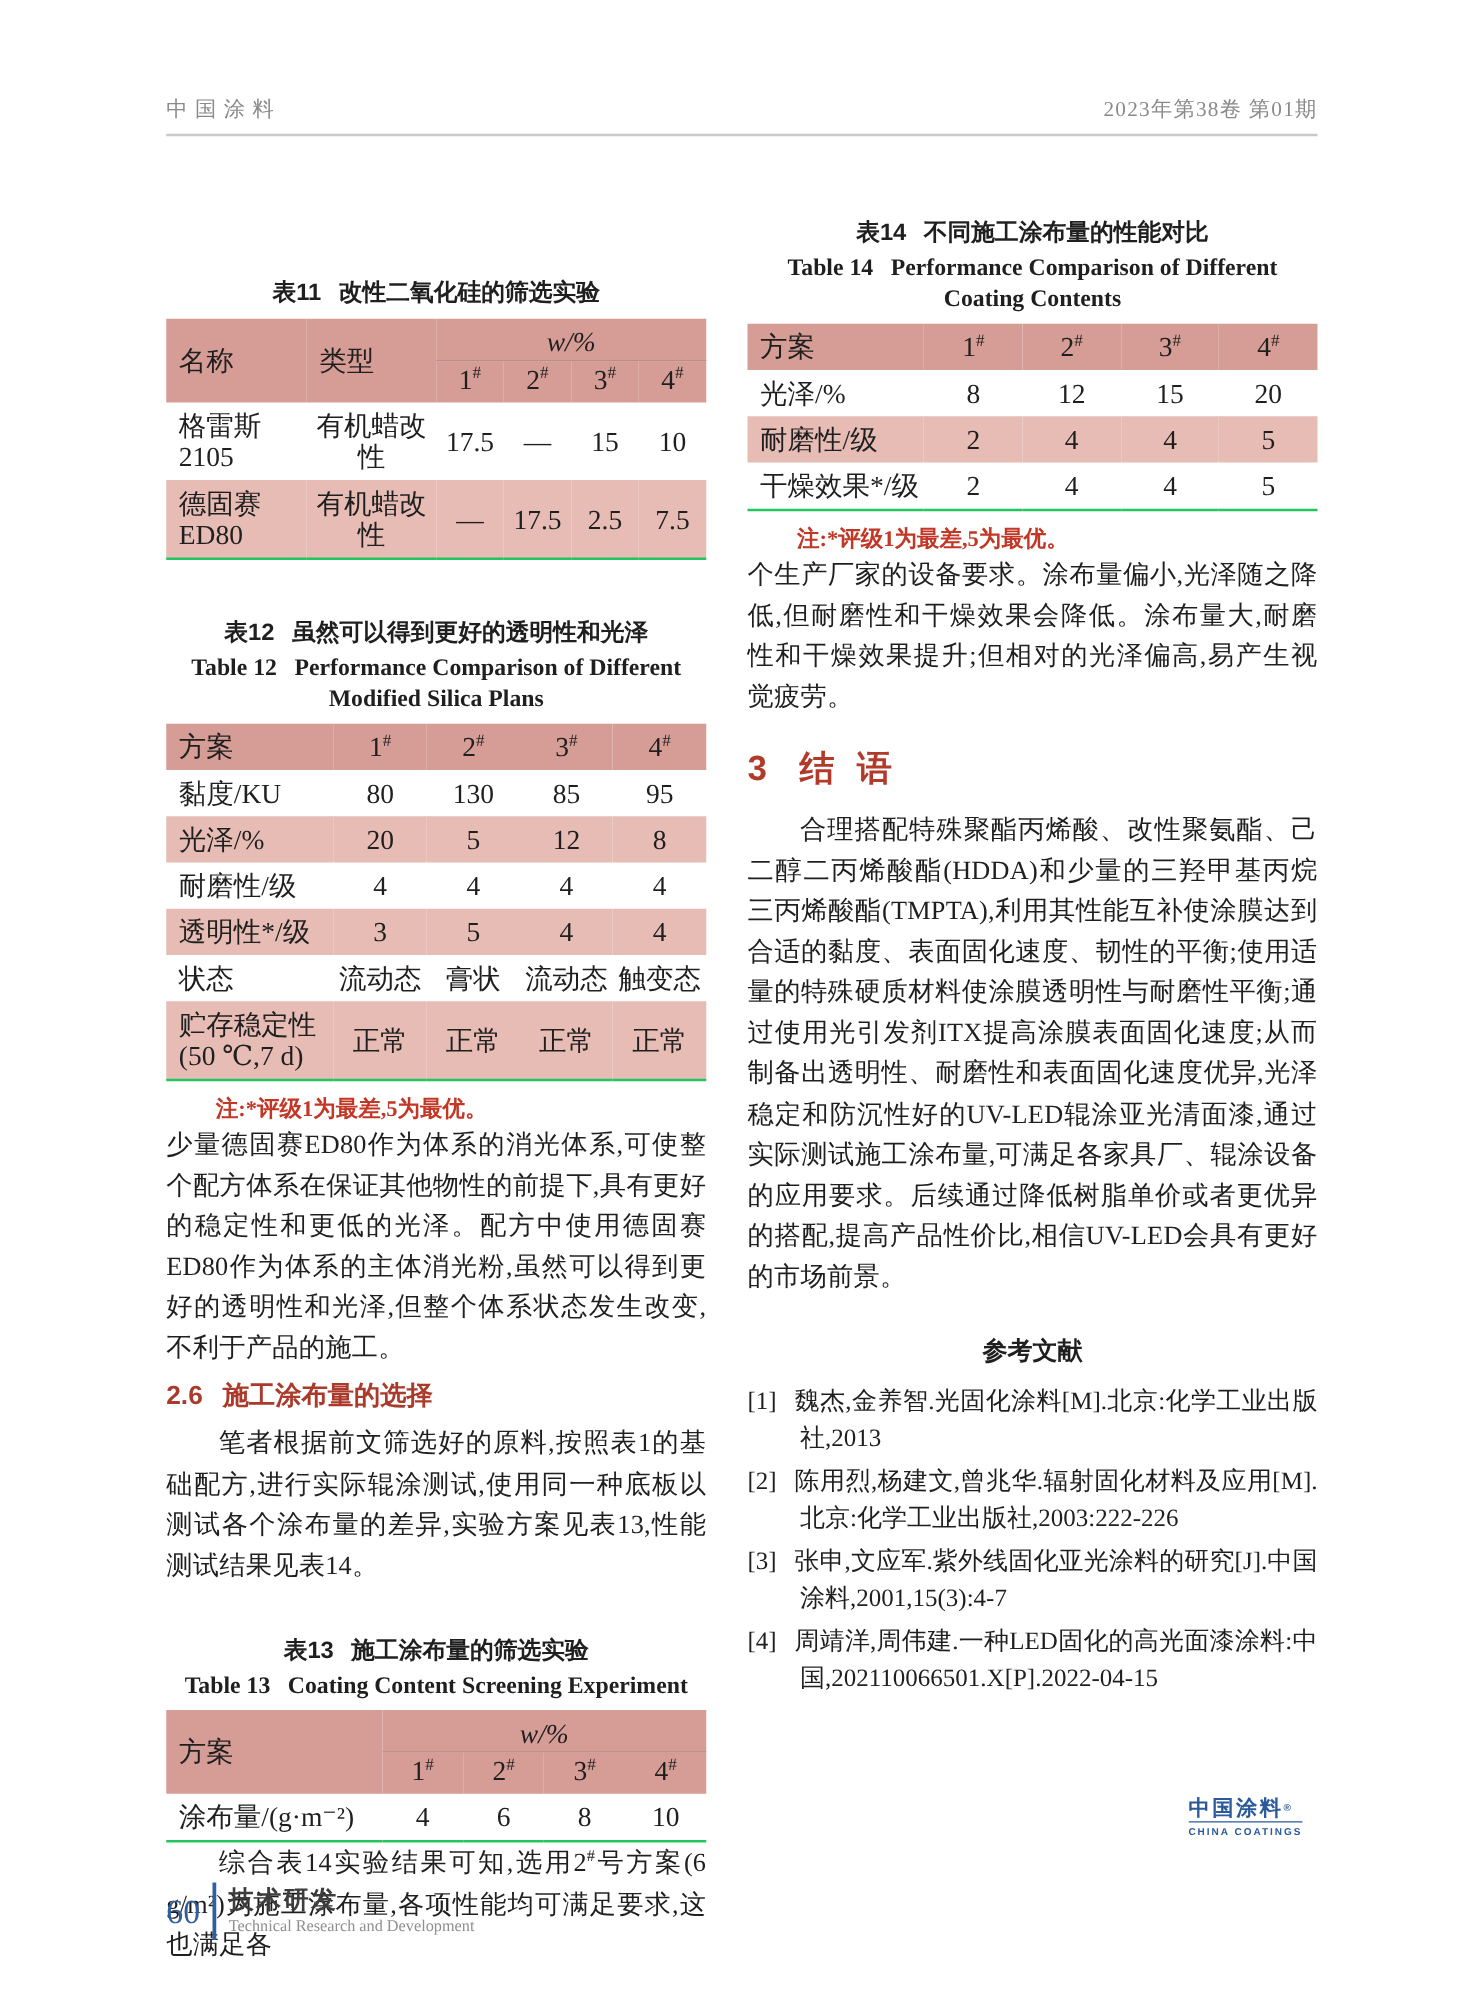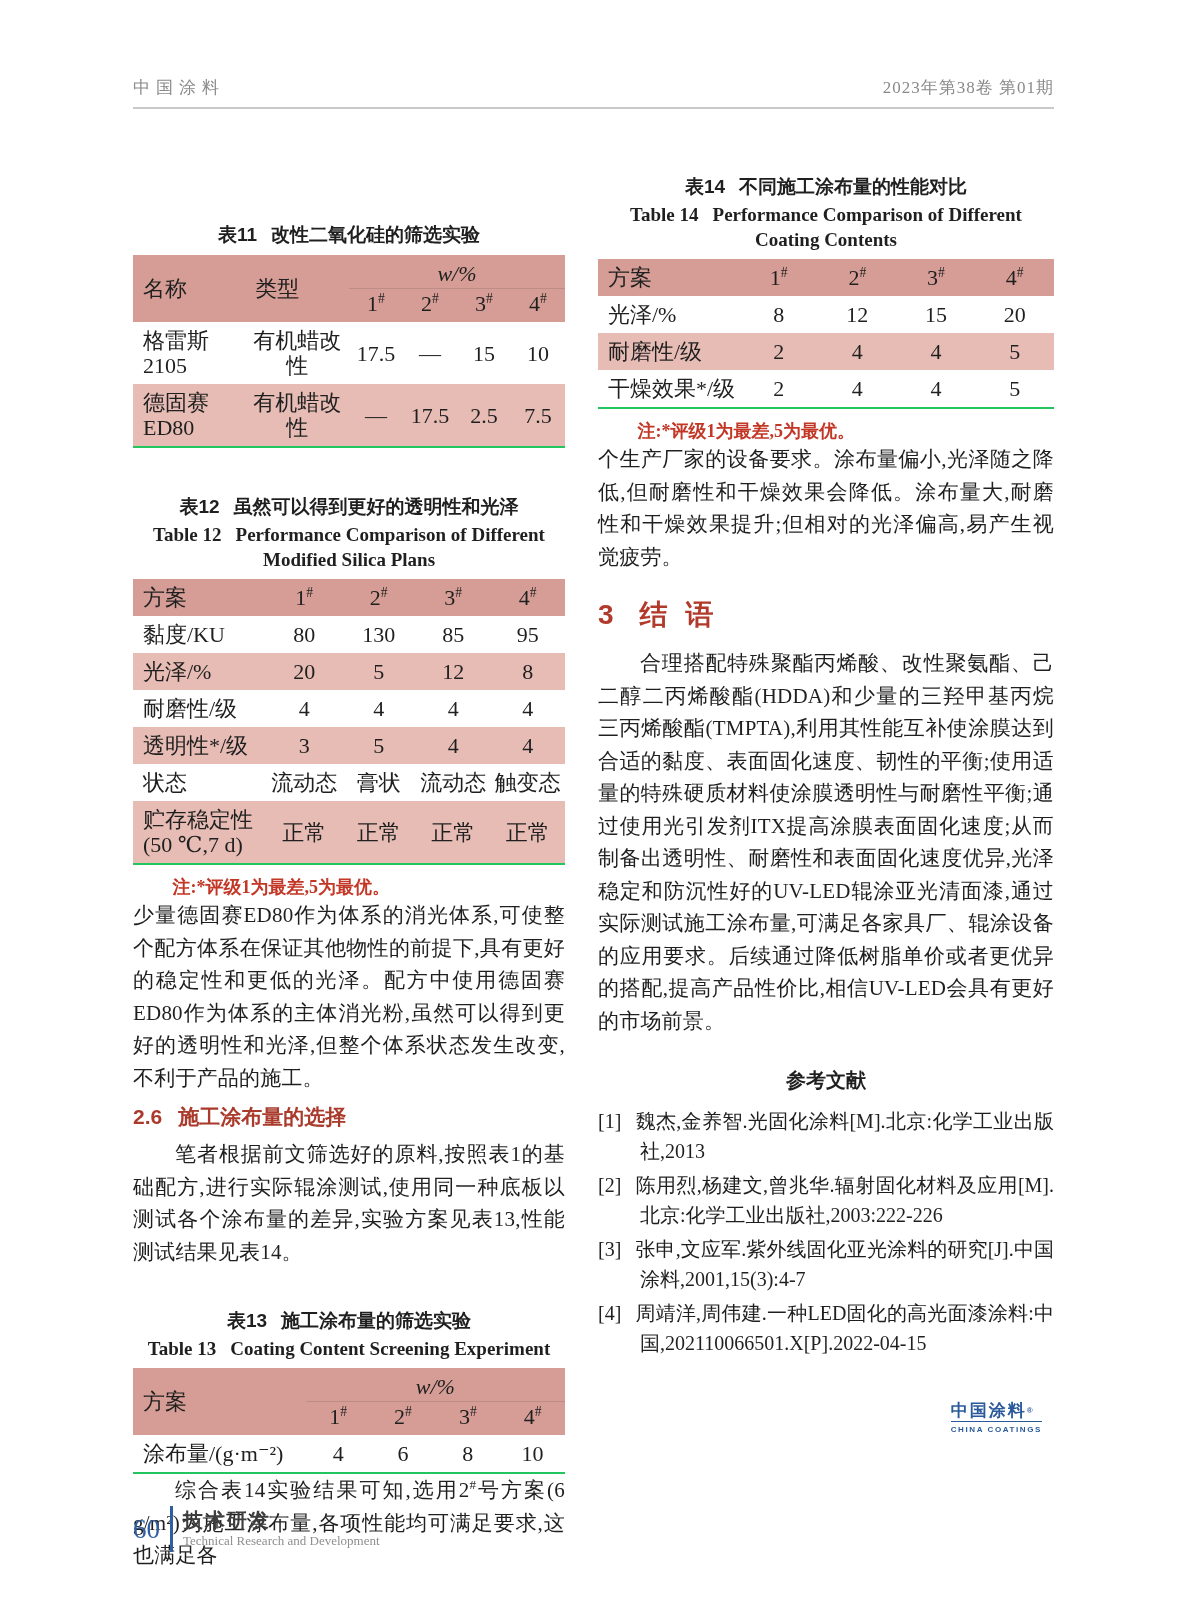--- a/index.html
+++ b/index.html
@@ -77,21 +77,21 @@
   .refs-title{text-align:center;font-weight:bold;font-size:20px;margin:30px 0 12px 0;
     font-family:"Liberation Sans","DejaVu Sans",sans-serif;}
   p.ref{
     font-size:20px;line-height:30px;margin:0 0 4px 0;text-align:justify;
     padding-left:2.1em;text-indent:-2.1em;
   }
   p.ref .ref-num{margin-right:0.7em;}
 
   
   .logo{margin-top:44px;text-align:right;padding-right:12px;}
-  .logo .box{display:inline-block;text-align:left;color:#2a5a9b;}
+  .logo .box{display:inline-block;text-align:left;color:#2a5a9b;margin-top:36px;}
   .logo .zh{font-family:"Liberation Sans","DejaVu Sans",sans-serif;font-weight:bold;font-size:17px;letter-spacing:2px;line-height:18px;}
   .logo .reg{font-size:8px;vertical-align:top;}
   .logo .en{font-family:"Liberation Sans","DejaVu Sans",sans-serif;font-weight:bold;font-size:8px;letter-spacing:1.6px;line-height:11px;border-top:1px solid #2a5a9b;padding-top:2px;margin-top:1px;}
 
   
   .pagefoot{
     position:absolute;left:133px;bottom:48px;
     display:flex;align-items:center;
   }
   .pagefoot .pnum{color:#2f5f9e;font-size:27px;margin-right:10px;}

